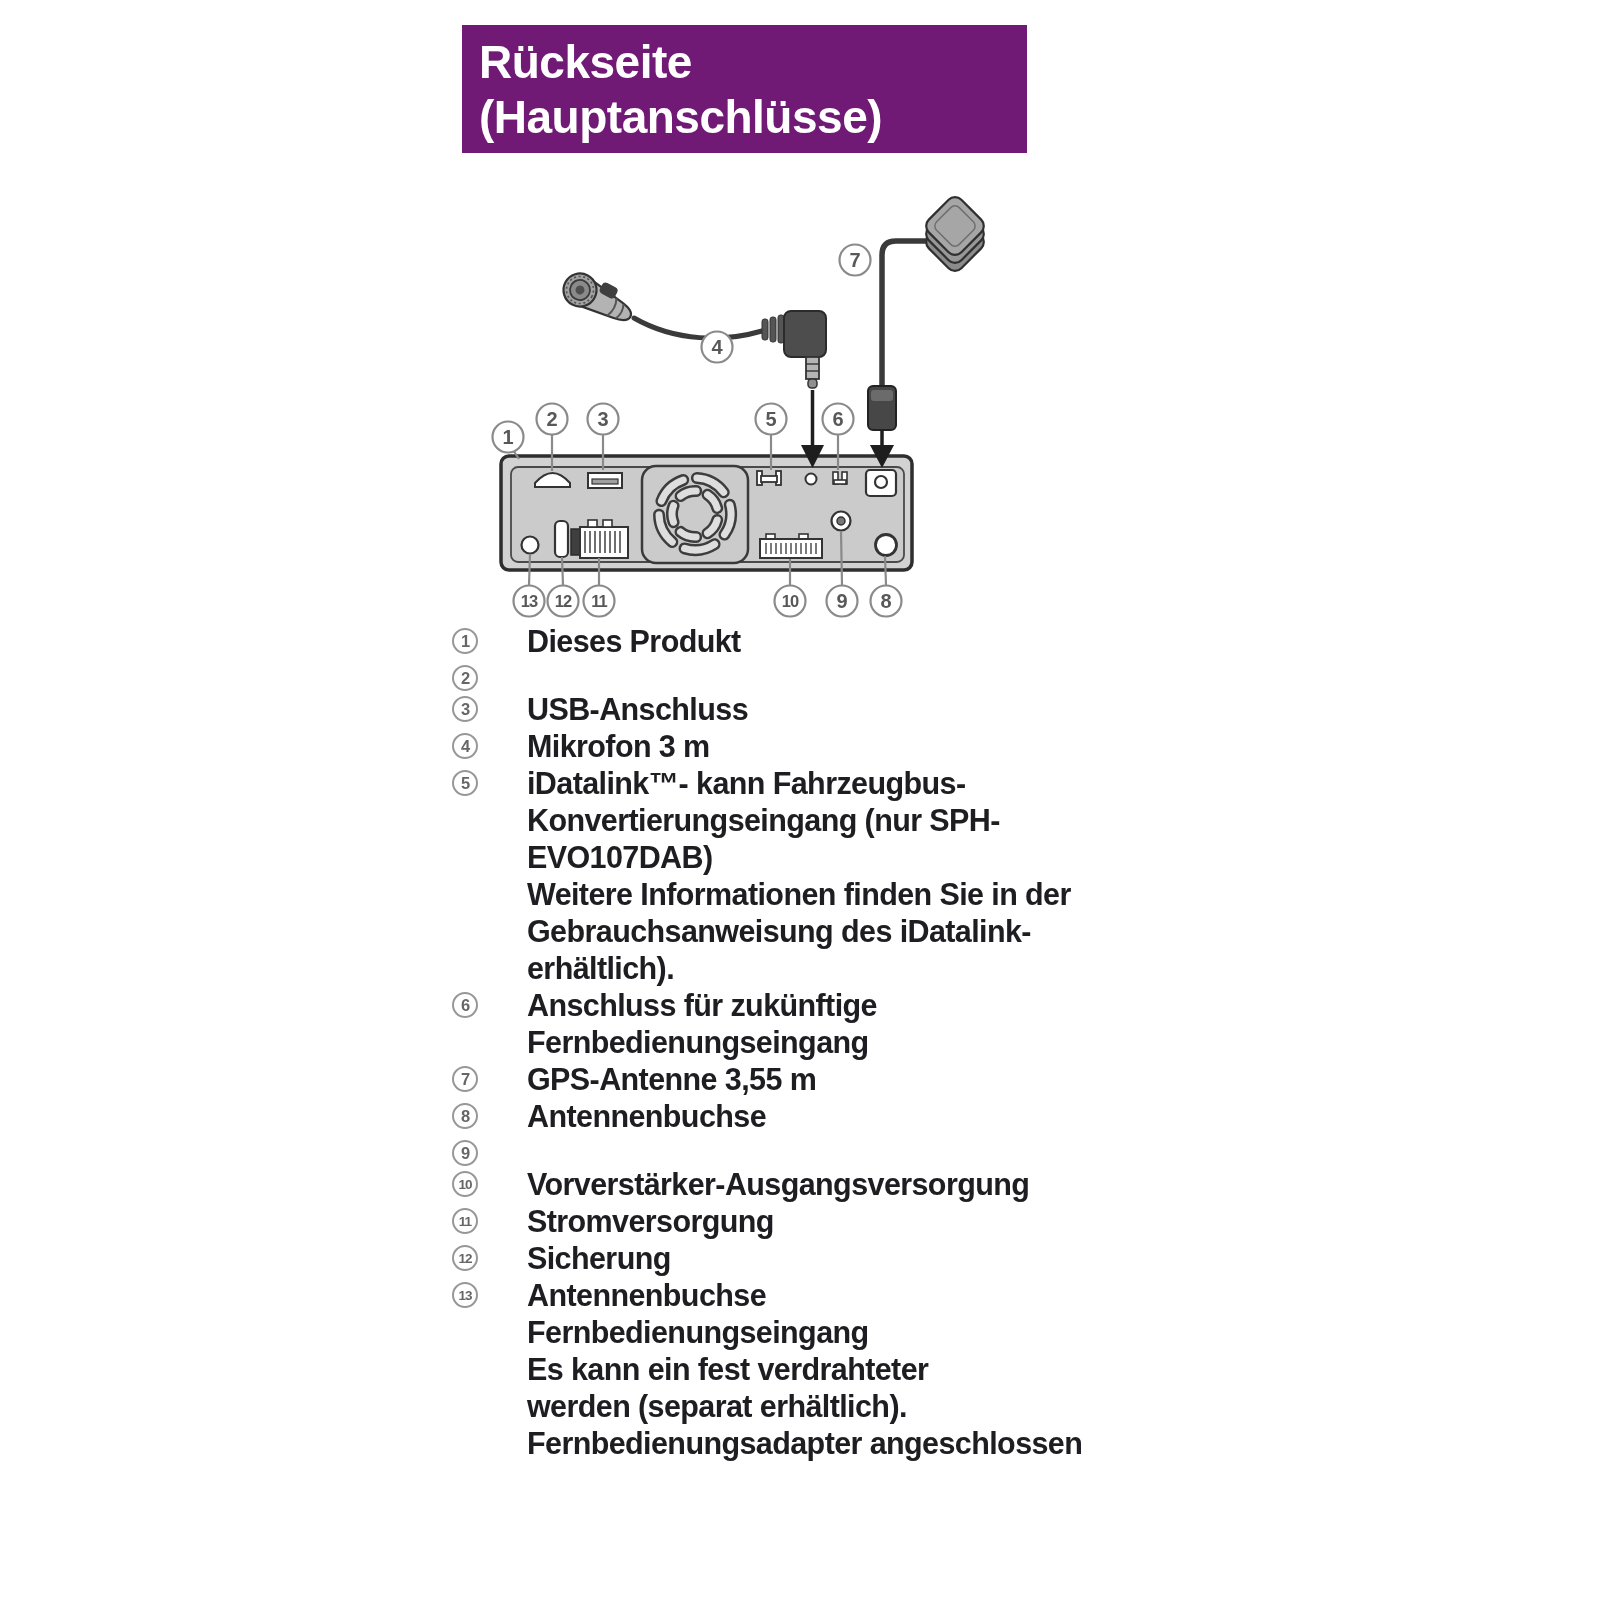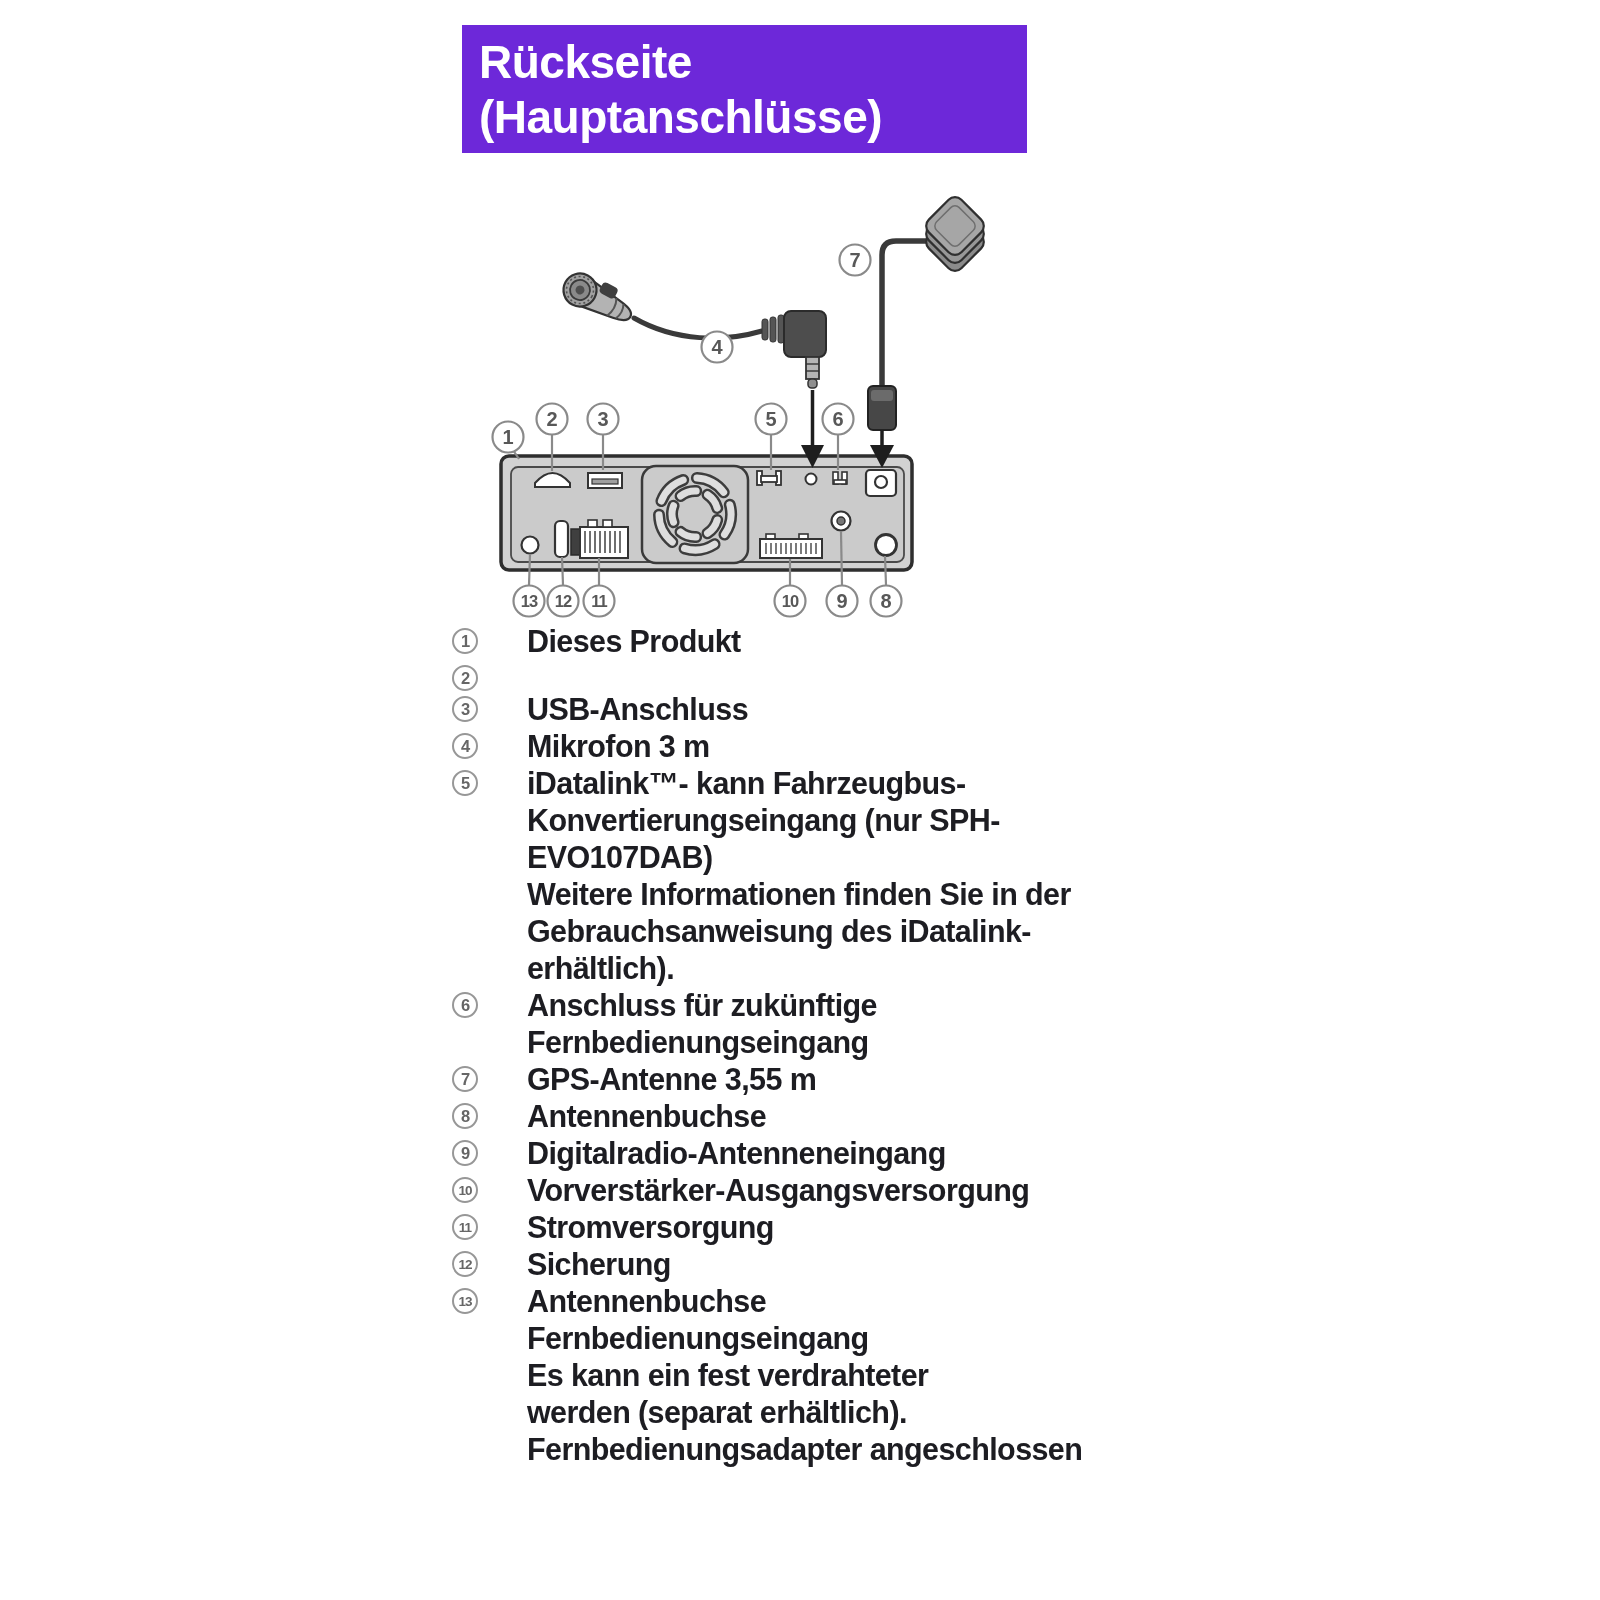--- a/index.html
+++ b/index.html
@@ -2,21 +2,21 @@
 <html><head>
 <meta charset="utf-8">
 <style>
   html,body{margin:0;padding:0;}
   body{
     width:1600px;height:1600px;background:#ffffff;position:relative;
     font-family:"Liberation Sans", sans-serif;overflow:hidden;
   }
   .banner{
     position:absolute;left:462px;top:25px;width:565px;height:128px;
-    background:#6d28d9;color:#ffffff;box-sizing:border-box;
+    background:#701a75;color:#ffffff;box-sizing:border-box;
     padding:10px 0 0 17px;
   }
   .banner .t{
     font-weight:bold;font-size:46px;line-height:55px;letter-spacing:-0.5px;
   }
   .diagram-svg{position:absolute;left:440px;top:165px;}
   .legend{
     position:absolute;left:452px;top:623px;width:648px;color:#1d1d22;
   }
   .legend-row{display:flex;align-items:flex-start;}
@@ -321,23 +321,20 @@
       </div>
     </div>
     <div class="legend-row">
       <span class="lnum">8</span>
       <div class="ltext">
         <span class="lline">Antennenbuchse</span>
       </div>
     </div>
     <div class="legend-row">
       <span class="lnum">9</span>
-      <div class="ltext">
-        <span class="lline">Digitalradio-Antenneneingang</span>
-      </div>
     </div>
     <div class="legend-row">
       <span class="lnum two">10</span>
       <div class="ltext">
         <span class="lline">Vorverstärker-Ausgangsversorgung</span>
       </div>
     </div>
     <div class="legend-row">
       <span class="lnum two">11</span>
       <div class="ltext">

